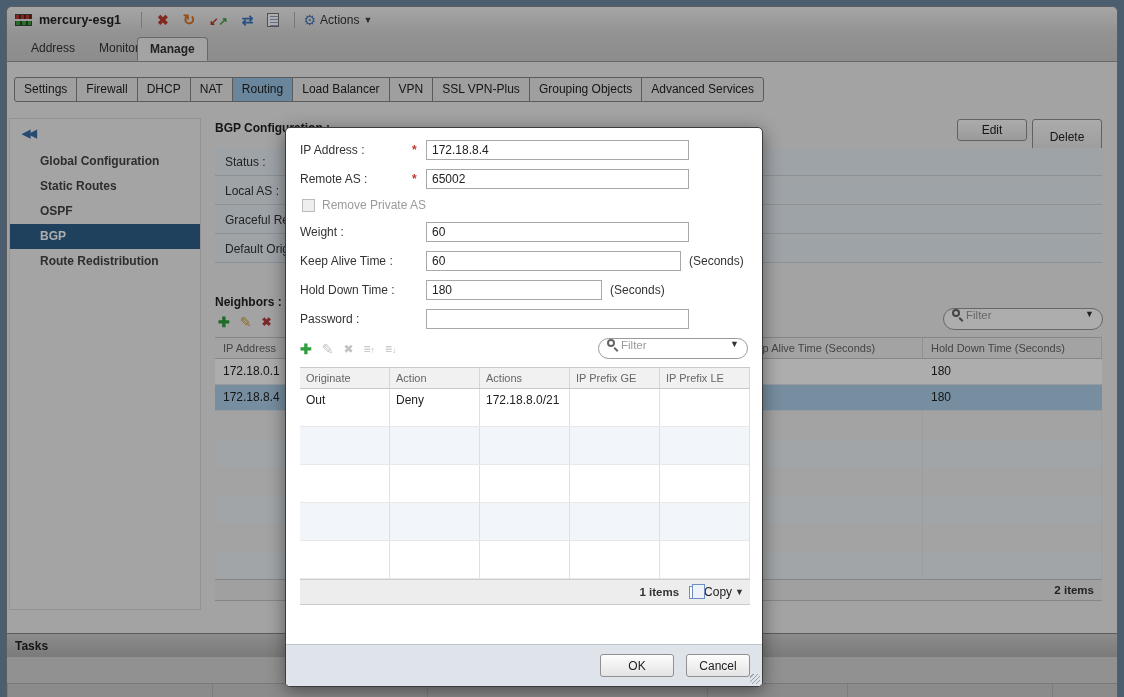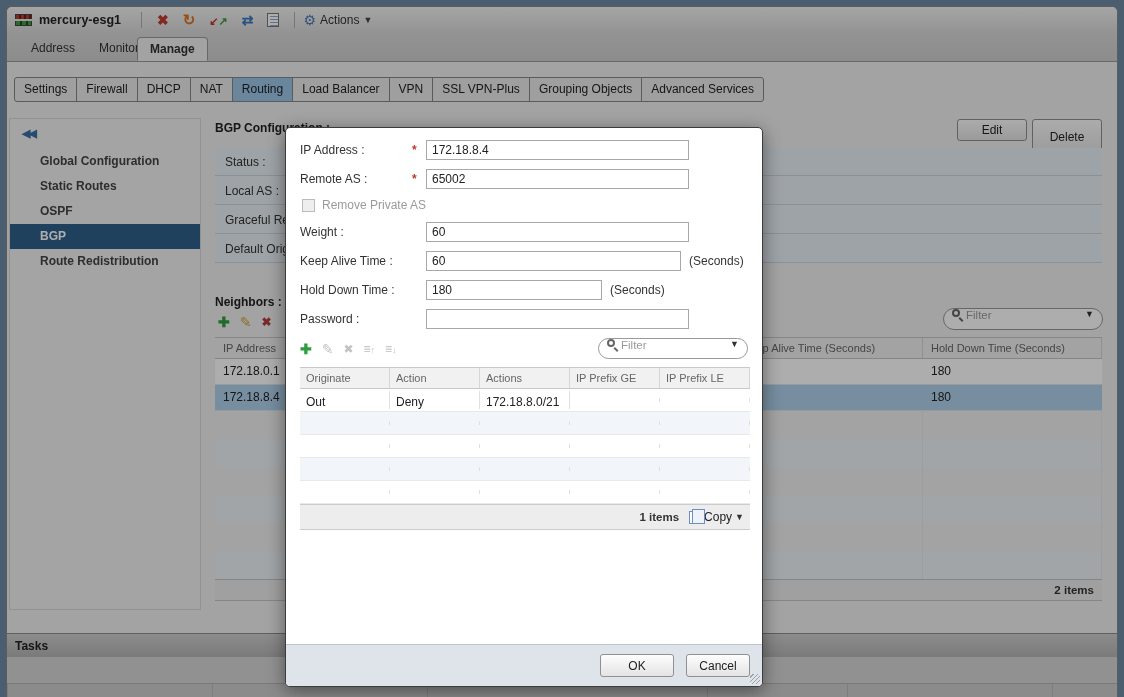--- a/index.html
+++ b/index.html
@@ -135,21 +135,21 @@
   .f-toolbar { display:flex; align-items:center; margin-top:8px; }
   .dis { color:#c2c2c2 !important; }
   .mv { color:#bdbdbd; font-size:12px; margin-right:10px; cursor:pointer; white-space:nowrap;}
   .mv .ar { font-size:9px; }
   .fp-modal { width:150px; margin-left:auto; height:21px; }
 
   .ft { margin-top:8px; width:450px; }
   .ft-head { display:flex; height:22px; background:#f1f1f1; border-top:1px solid #c9c9c9;
              border-bottom:1px solid #c9c9c9; color:#666; font-size:11px; }
   .ft-head > div { width:90px; padding:4px 6px 0; border-right:1px solid #d6d6d6; }
-  .ft-row { display:flex; height:23px; border-bottom:1px solid #e8e8e8; color:#222;align-items:center; }
+  .ft-row { display:flex; height:38px; border-bottom:1px solid #e8e8e8; color:#222; }
   .ft-row > div { width:90px; padding:4px 6px 0; border-right:1px solid #e0e0e0; white-space:nowrap; }
   .ft-row.alt { background:#f2f6fa; }
   .ft-foot { width:450px; height:26px; background:#ededed; border-top:1px solid #ccc; border-bottom:1px solid #ccc;
              display:flex; align-items:center; justify-content:flex-end; padding:0 6px; }
   .items-count { font-weight:bold; color:#333; font-size:11.5px; margin-right:10px; }
   .copy-ic { width:11px; height:13px; border:1px solid #6a8fc0; background:#fff; position:relative; margin-right:4px; flex:none;}
   .copy-ic::before { content:""; position:absolute; left:2px; top:-3px; width:11px; height:13px;
                      border:1px solid #6a8fc0; background:#eef3fb; }
   .copy-wrap { display:flex; align-items:center; cursor:pointer; }
   .copy-label { color:#222; margin-right:3px; }

